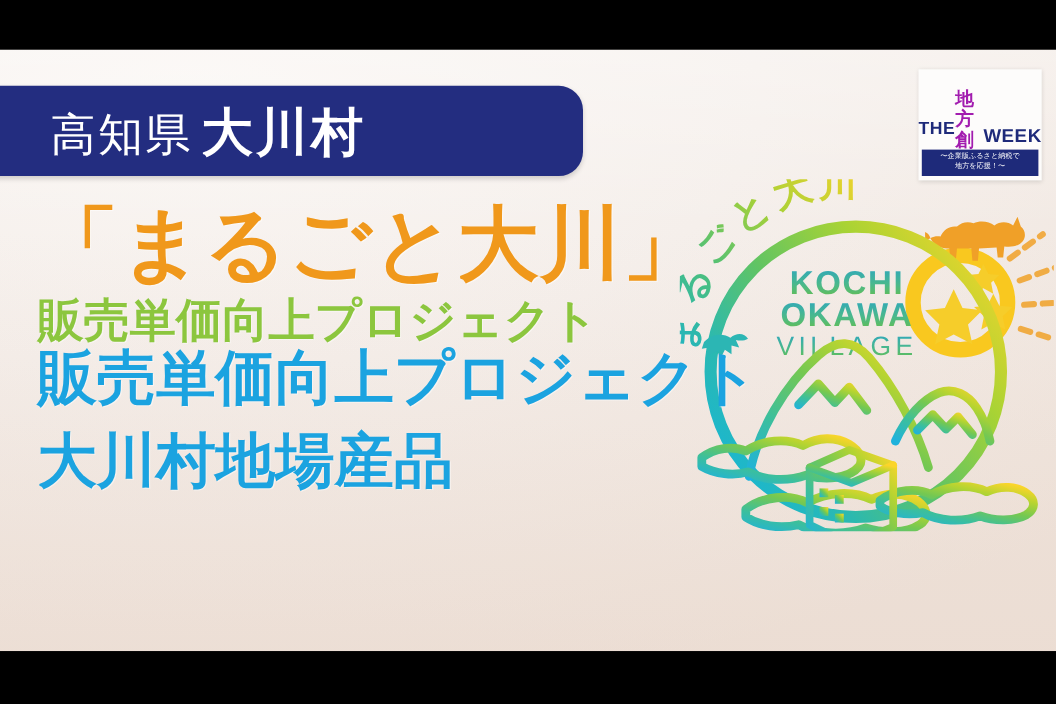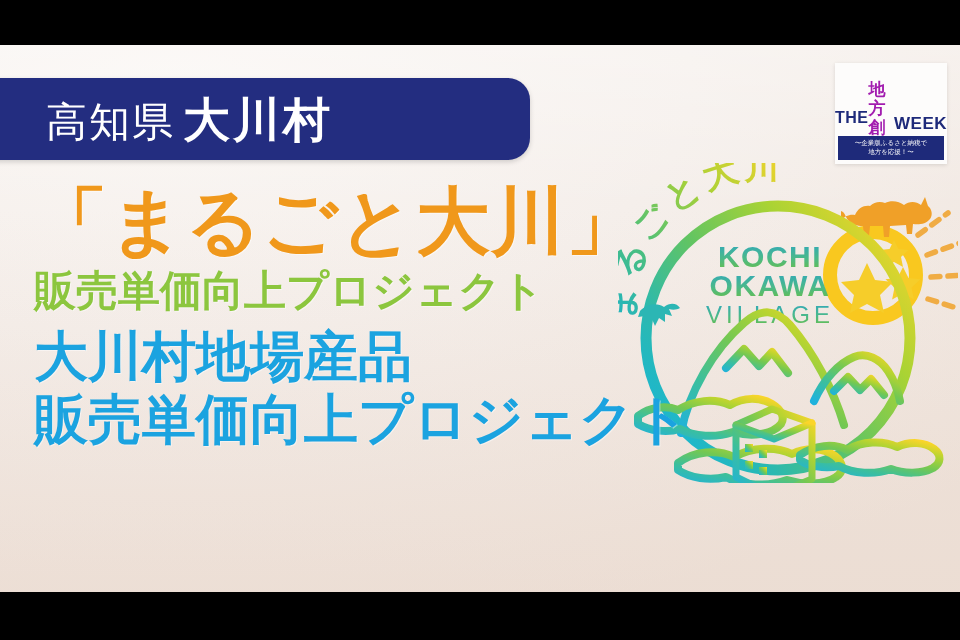--- a/index.html
+++ b/index.html
@@ -199,22 +199,22 @@
     <div class="pref-badge">
       <div class="pref-inner">
         <span class="pref-name">高知県</span>
         <span class="village-name">大川村</span>
       </div>
     </div>
 
     <div class="headline">
       <div class="title-main">「まるごと大川」</div>
       <div class="title-sub-green">販売単価向上プロジェクト</div>
+      <div class="title-blue l2">販売単価向上プロジェクト</div>
       <div class="title-blue l1">大川村地場産品</div>
-      <div class="title-blue l2">販売単価向上プロジェクト</div>
     </div>
 
     <div class="event-badge">
       <div class="eb-the">THE</div>
       <div class="eb-jp">地方創生</div>
       <div class="eb-week">WEEK</div>
       <div class="eb-tagline">
         <div>〜企業版ふるさと納税で</div>
         <div>地方を応援！〜</div>
       </div>

